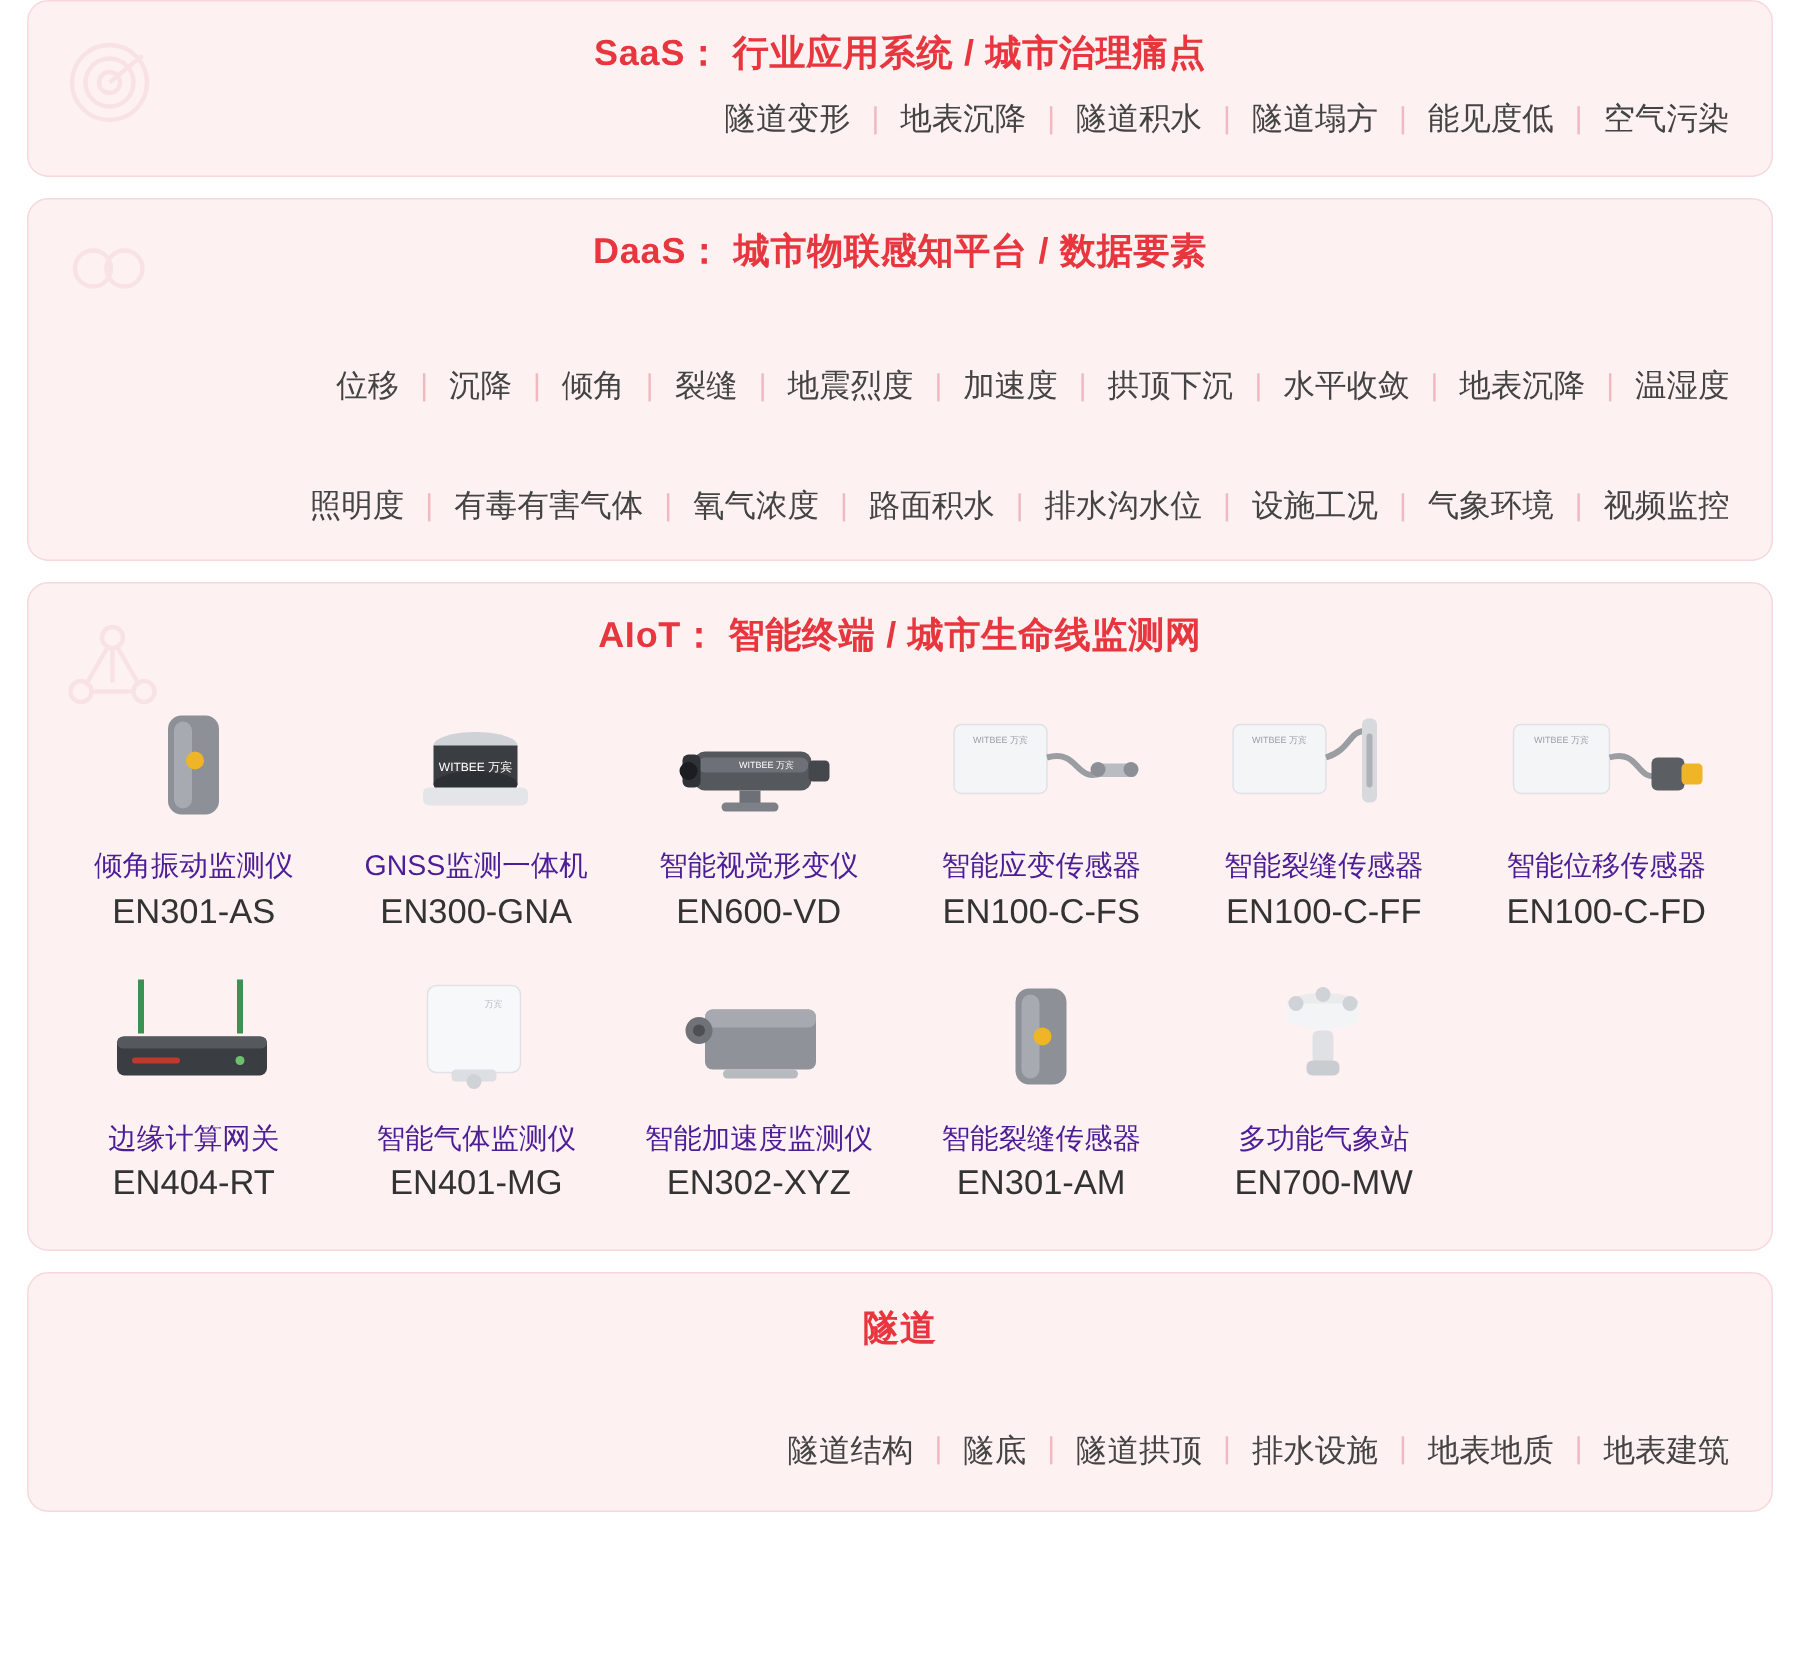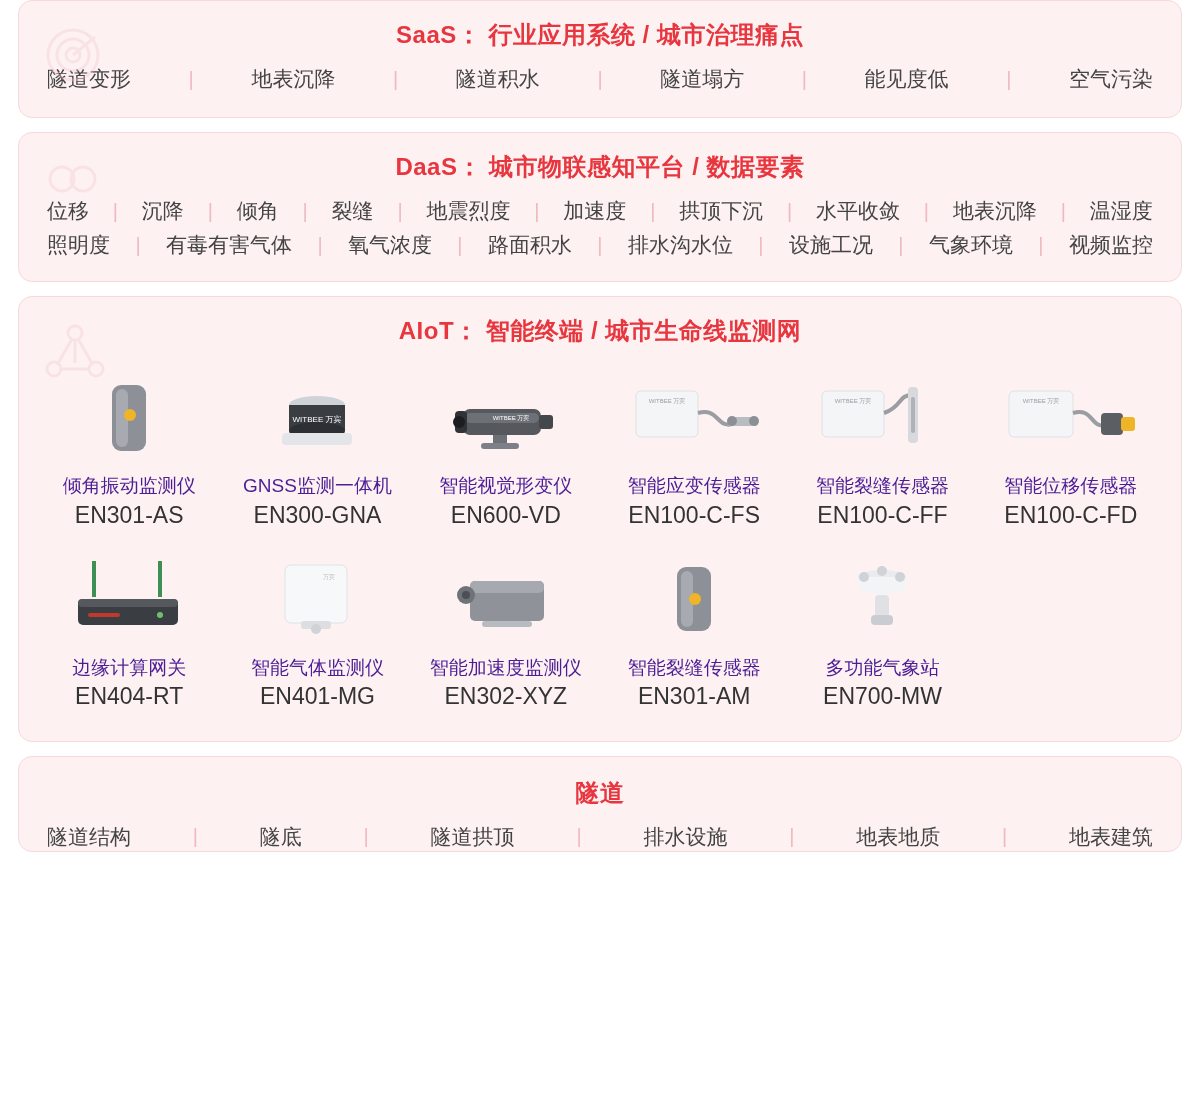--- a/index.html
+++ b/index.html
@@ -33,39 +33,40 @@
     text-align: center;
     font-size: 24px;
     font-weight: bold;
     color: #e8363f;
     padding: 18px 0 14px 0;
     letter-spacing: 0.5px;
   }
   .divider-row {
     display: flex;
     flex-wrap: wrap;
-    justify-content: space-between;
+    justify-content: flex-end;
     align-items: center;
     font-size: 21px;
     color: #444;
     padding: 0 14px;
   }
   .divider-row .item {
     padding: 0 14px;
     white-space: nowrap;
   }
   .divider-row .sep {
     color: #f0b9c0;
     font-size: 20px;
   }
   .saas .divider-row {
     padding-bottom: 24px;
   }
   .daas .divider-row {
     padding-bottom: 6px;
+    margin-top: 46px;
   }
   .daas .divider-row.last {
     padding-bottom: 22px;
   }
   .watermark {
     position: absolute;
     left: 26px;
     top: 26px;
     opacity: 0.35;
     pointer-events: none;
@@ -92,21 +93,23 @@
     font-size: 19px;
     color: #4c1d95;
     line-height: 1.35;
   }
   .device .model {
     font-size: 23px;
     color: #333;
     line-height: 1.4;
   }
   .tunnel .divider-row {
+    padding-bottom: 26px;
     font-size: 21px;
+    margin-top: 38px;
   }
   .tunnel .panel-title {
     padding-top: 20px;
   }
 </style>
 </head>
 <body>
 
 <div class="page">
 

